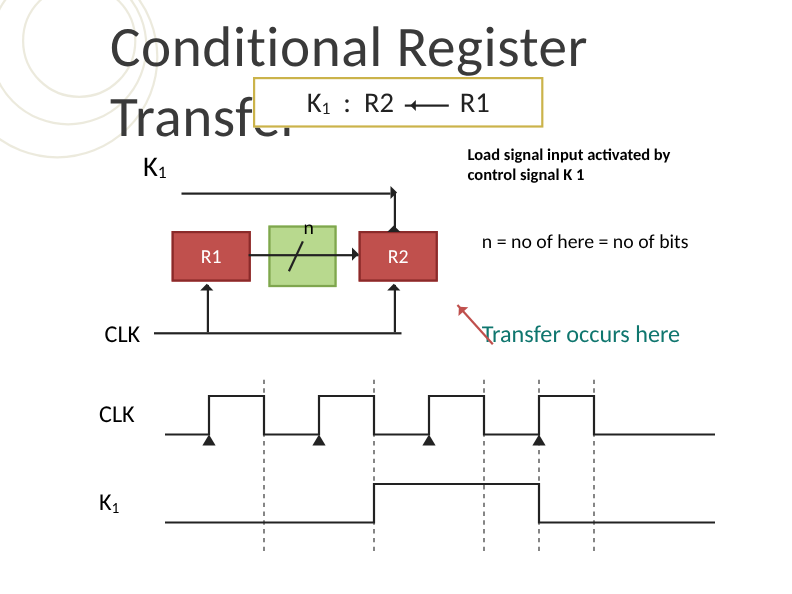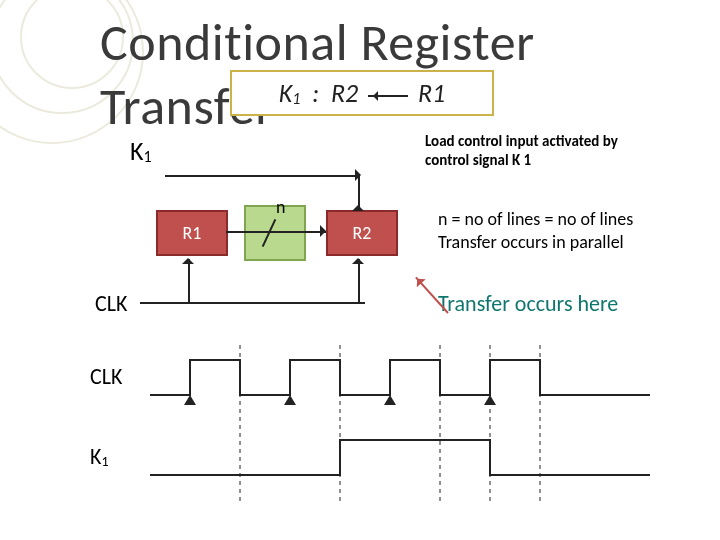--- a/index.html
+++ b/index.html
@@ -32,21 +32,20 @@
 
   
   .notation{
     position:absolute;left:230px;top:70px;
     width:260px;height:42px;
     border:2px solid #cbb34a;
     background:#fff;
     font-size:26px;line-height:42px;
     text-align:center;
     color:#222;
-    font-style:italic;
   }
   .notation .sub{font-size:16px;vertical-align:-2px}
   .notation .arrow{
     display:inline-block;position:relative;width:40px;height:1px;
     vertical-align:middle;margin:0 4px;
   }
   .notation .arrow::before{
     content:"";position:absolute;left:0;right:0;top:0;height:2px;background:#222;
   }
   .notation .arrow::after{
@@ -148,42 +147,41 @@
   <span>R2</span>
   <span class="arrow"></span>
   <span>R1</span>
 </div>
 
 <div class="k1lbl">
   <span>K</span><span class="sub">1</span>
 </div>
 
 <div class="cap1">
-  <span>Load control input activated by</span><br>
+  <span>Load signal input activated by</span><br>
   <span>control signal K 1</span>
 </div>
 
 <div class="bus-bg"></div>
 
 <div class="reg r1">R1</div>
 <div class="reg r2">R2</div>
 
 <div class="wire h k1wire-h"></div>
 <div class="ah-r k1arrow"></div>
 <div class="wire v k1wire-v"></div>
 <div class="ah-u k1wire-v-arrow"></div>
 
 <div class="wire h bus"></div>
 <div class="ah-r bus-arrow"></div>
 <div class="slash"></div>
 <div class="nlbl">n</div>
 
 <div class="cap2">
-  <span>n = no of lines = no of lines</span><br>
-  <span>Transfer occurs in parallel</span>
+  <span>n = no of here = no of bits</span><br>
 </div>
 
 <div class="clk1lbl">CLK</div>
 <div class="wire h clkwire"></div>
 <div class="wire v clk-up1"></div>
 <div class="ah-u clk-up1a"></div>
 <div class="wire v clk-up2"></div>
 <div class="ah-u clk-up2a"></div>
 
 <div class="transfer">Transfer occurs here</div>

